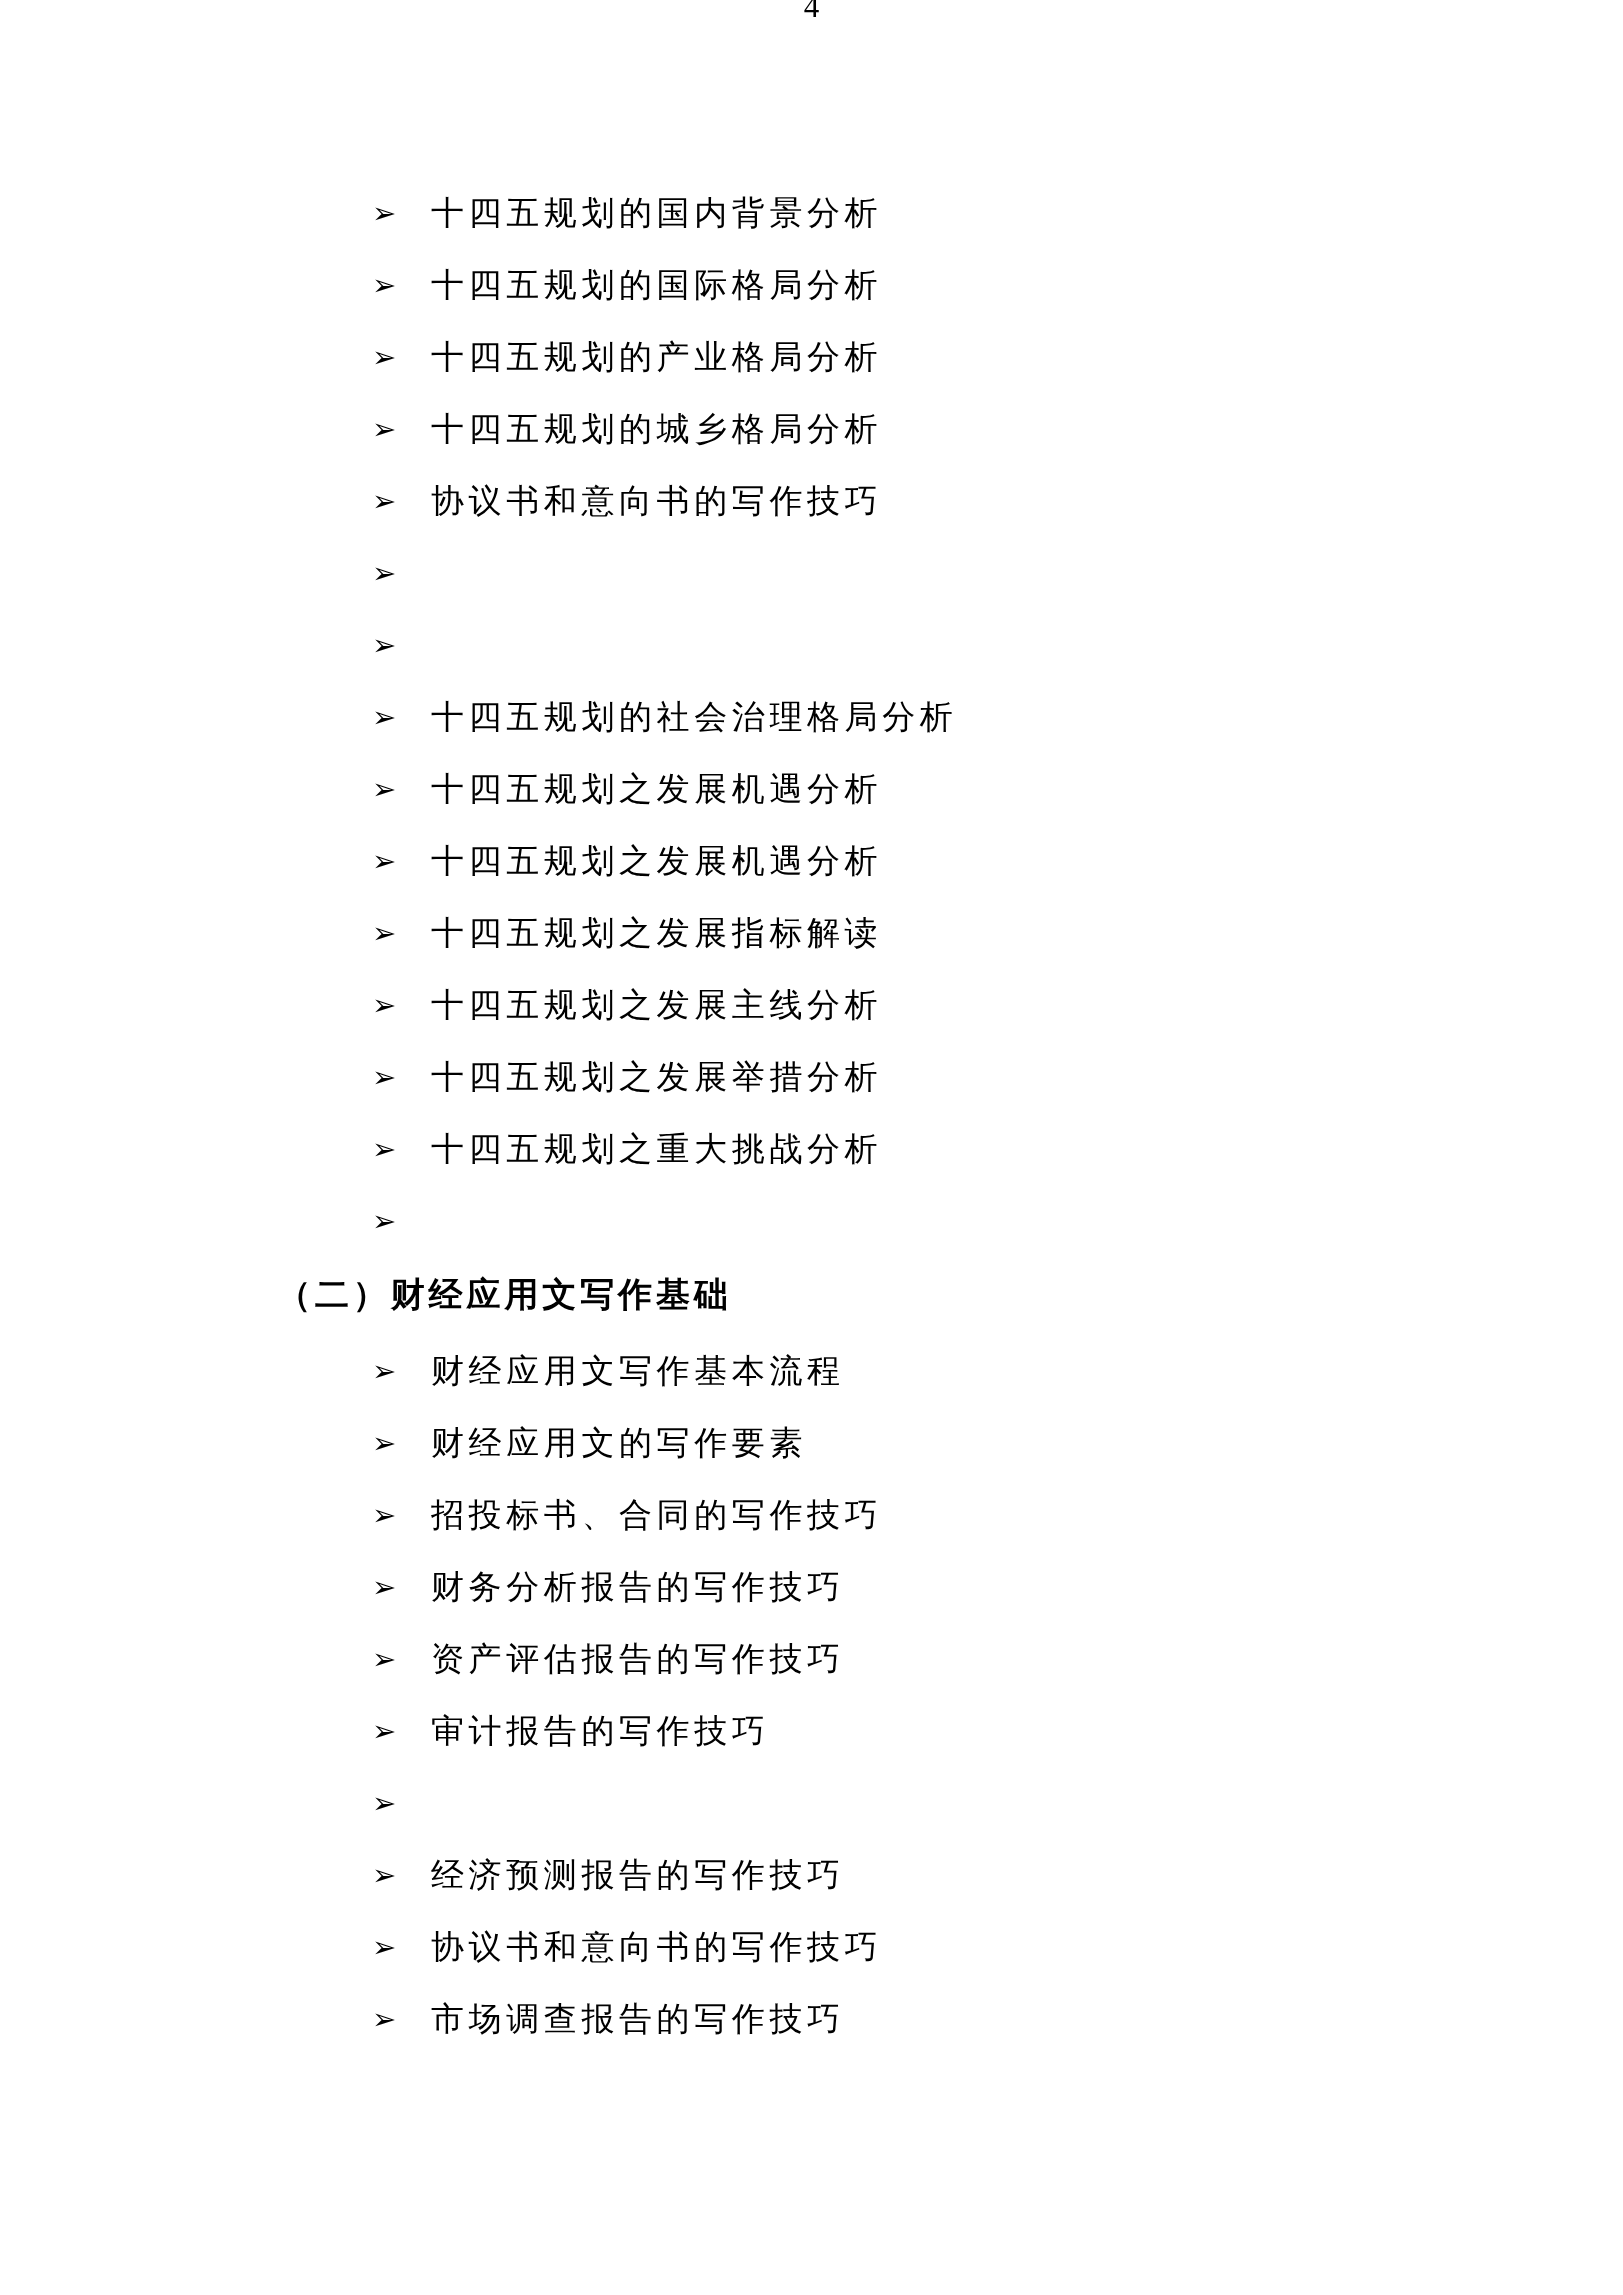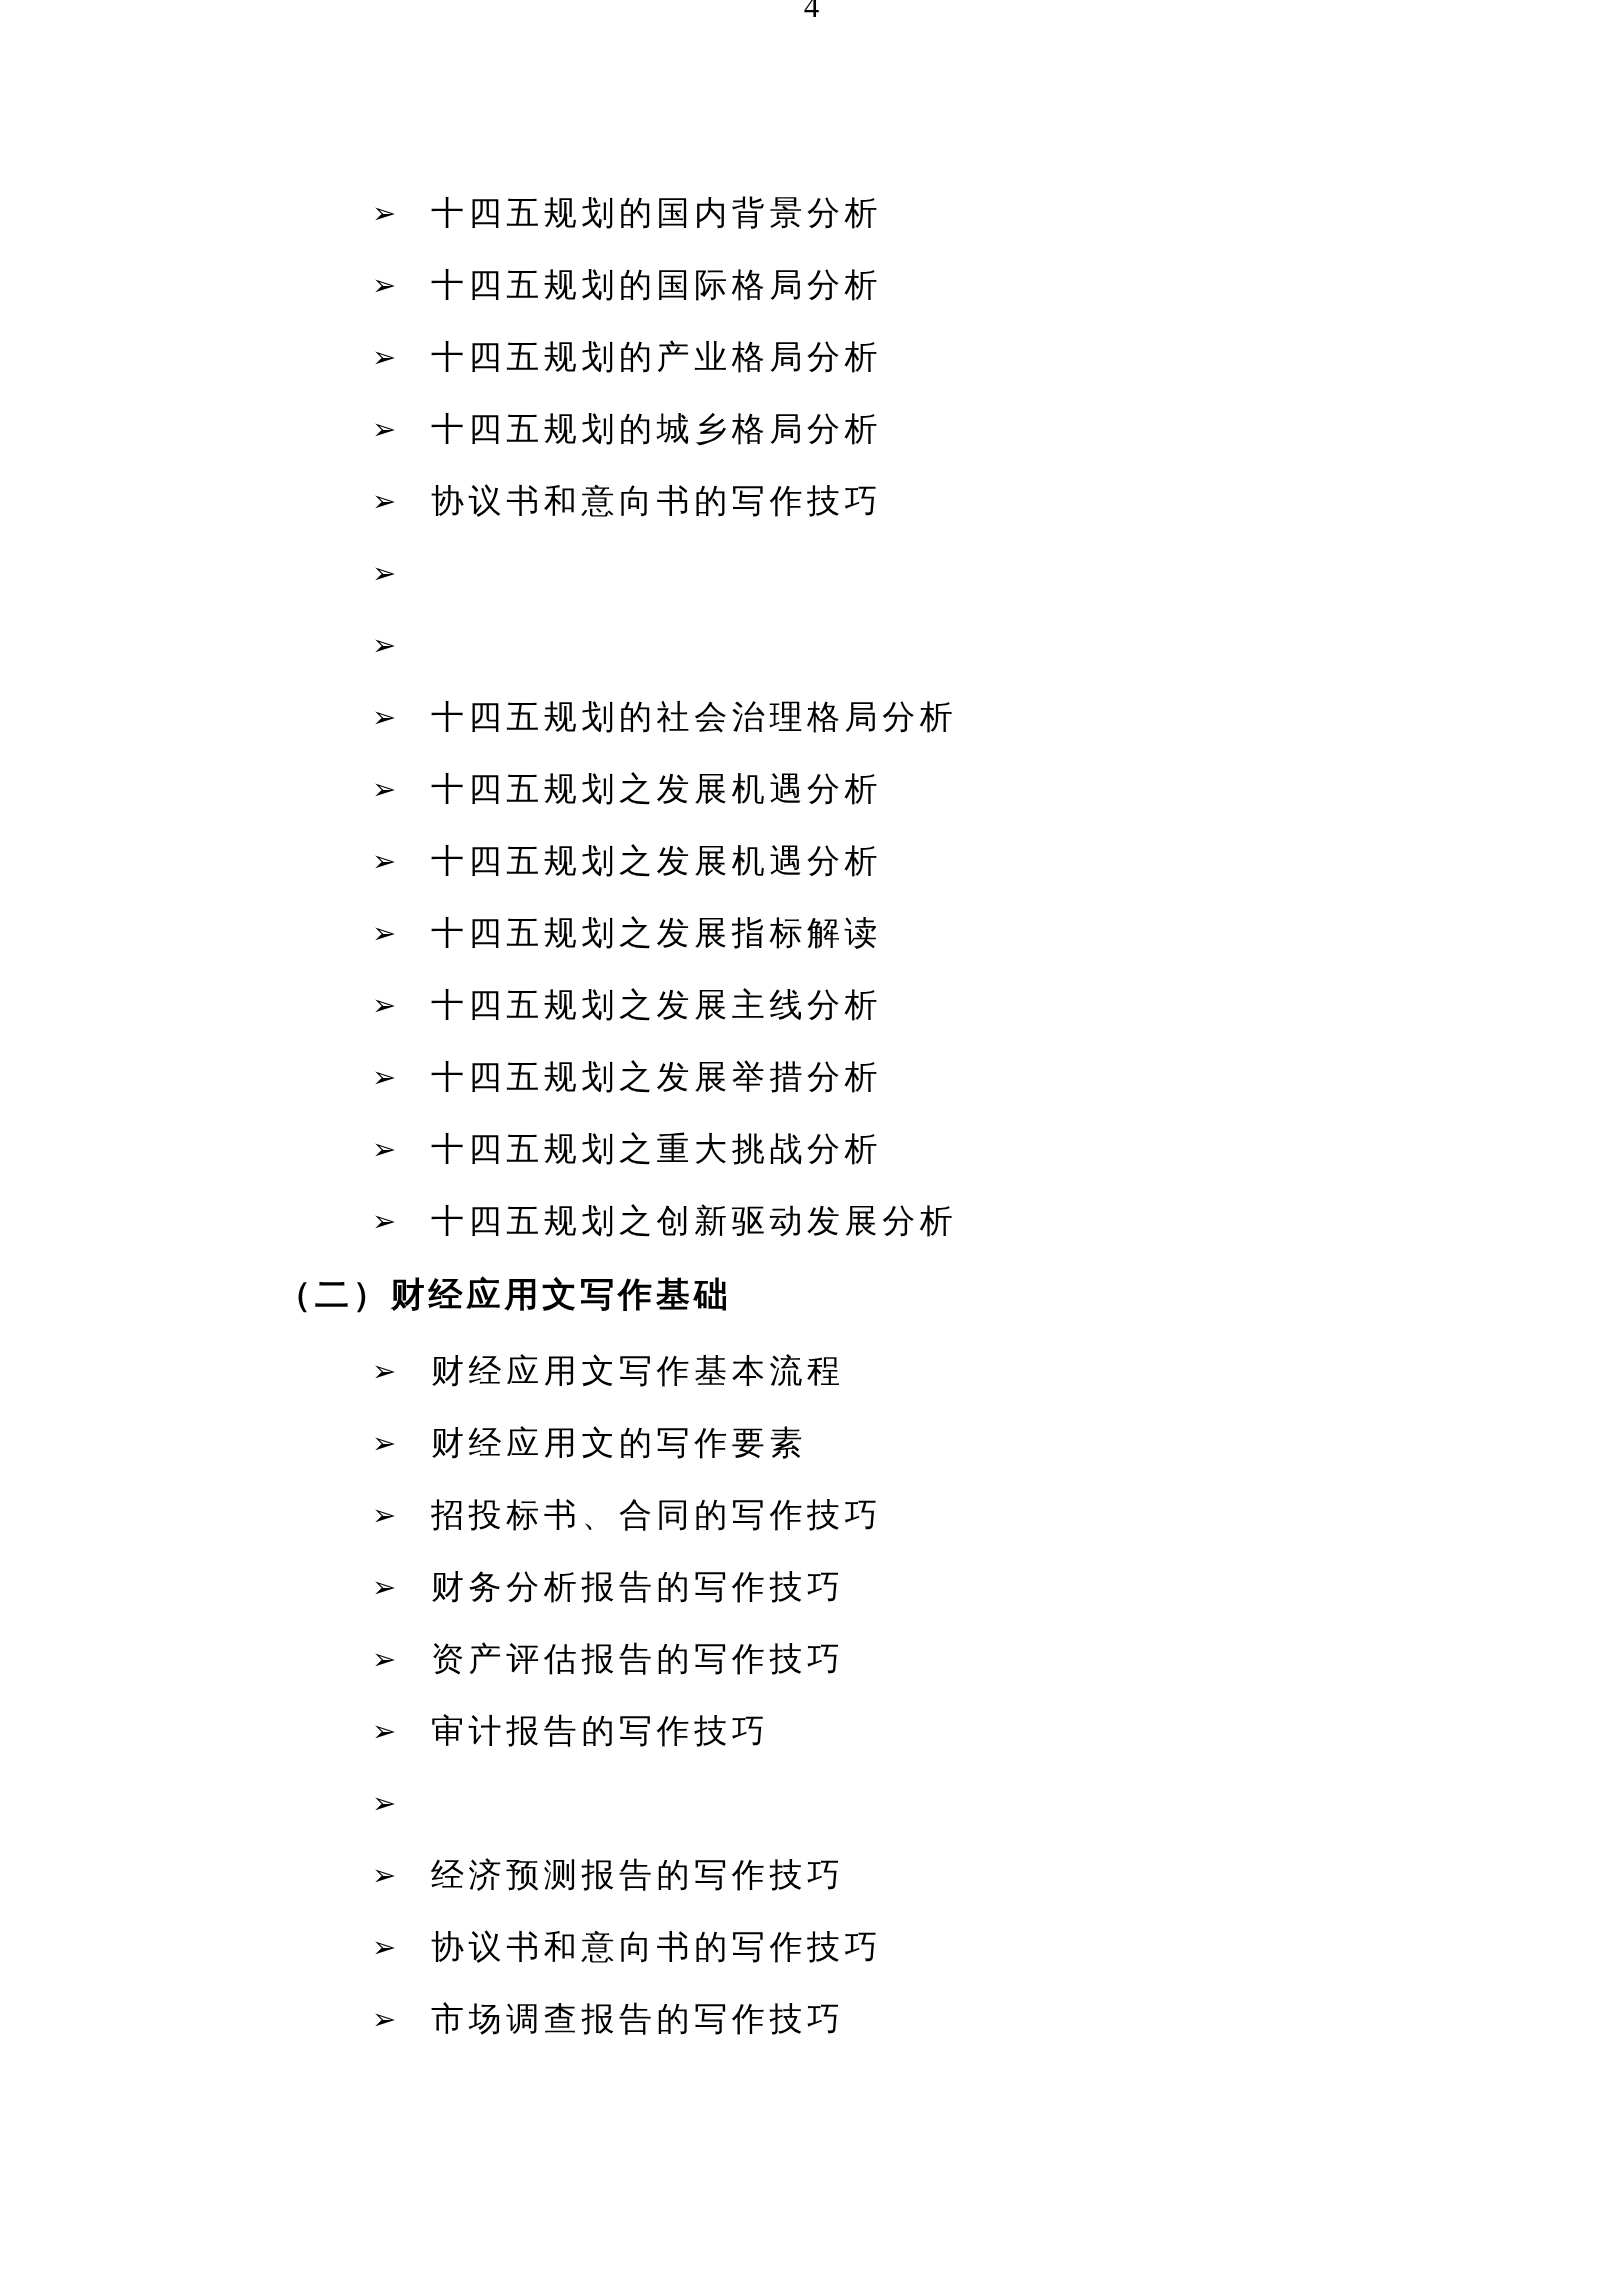--- a/index.html
+++ b/index.html
@@ -126,21 +126,20 @@
         <div class="list-item">
           <span class="marker">➢</span>
           <span class="li-text">十四五规划之发展举措分析</span>
         </div>
         <div class="list-item">
           <span class="marker">➢</span>
           <span class="li-text">十四五规划之重大挑战分析</span>
         </div>
         <div class="list-item">
           <span class="marker">➢</span>
-          <span class="li-text">十四五规划之创新驱动发展分析</span>
         </div>
       </div>
       <div class="heading">（二）财经应用文写作基础</div>
       <div class="list">
         <div class="list-item">
           <span class="marker">➢</span>
           <span class="li-text">财经应用文写作基本流程</span>
         </div>
         <div class="list-item">
           <span class="marker">➢</span>

